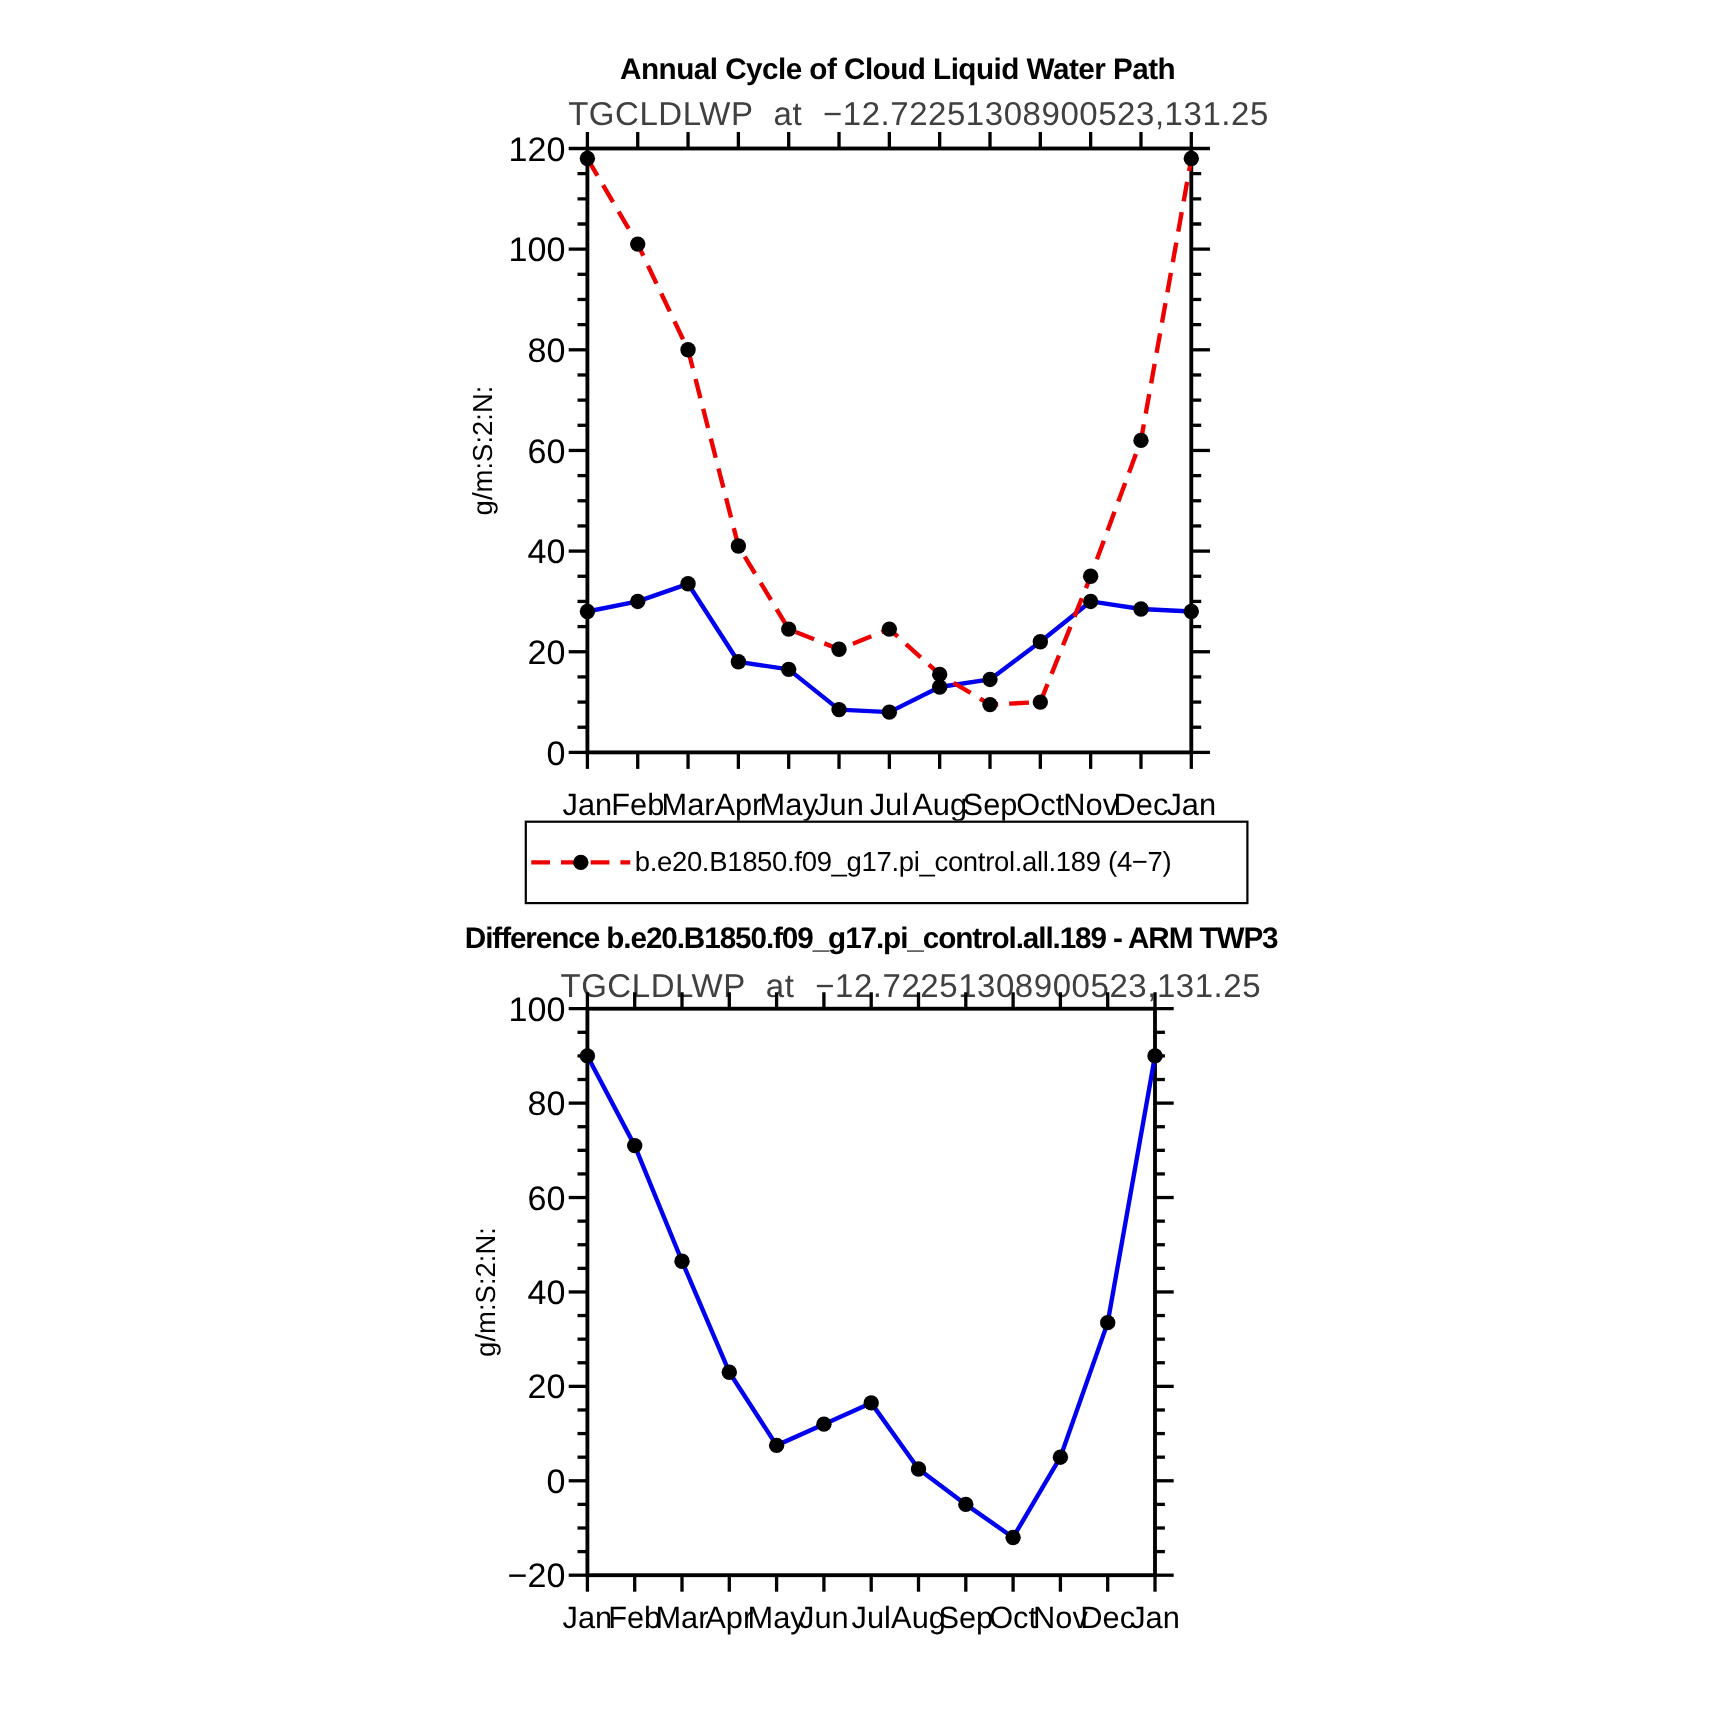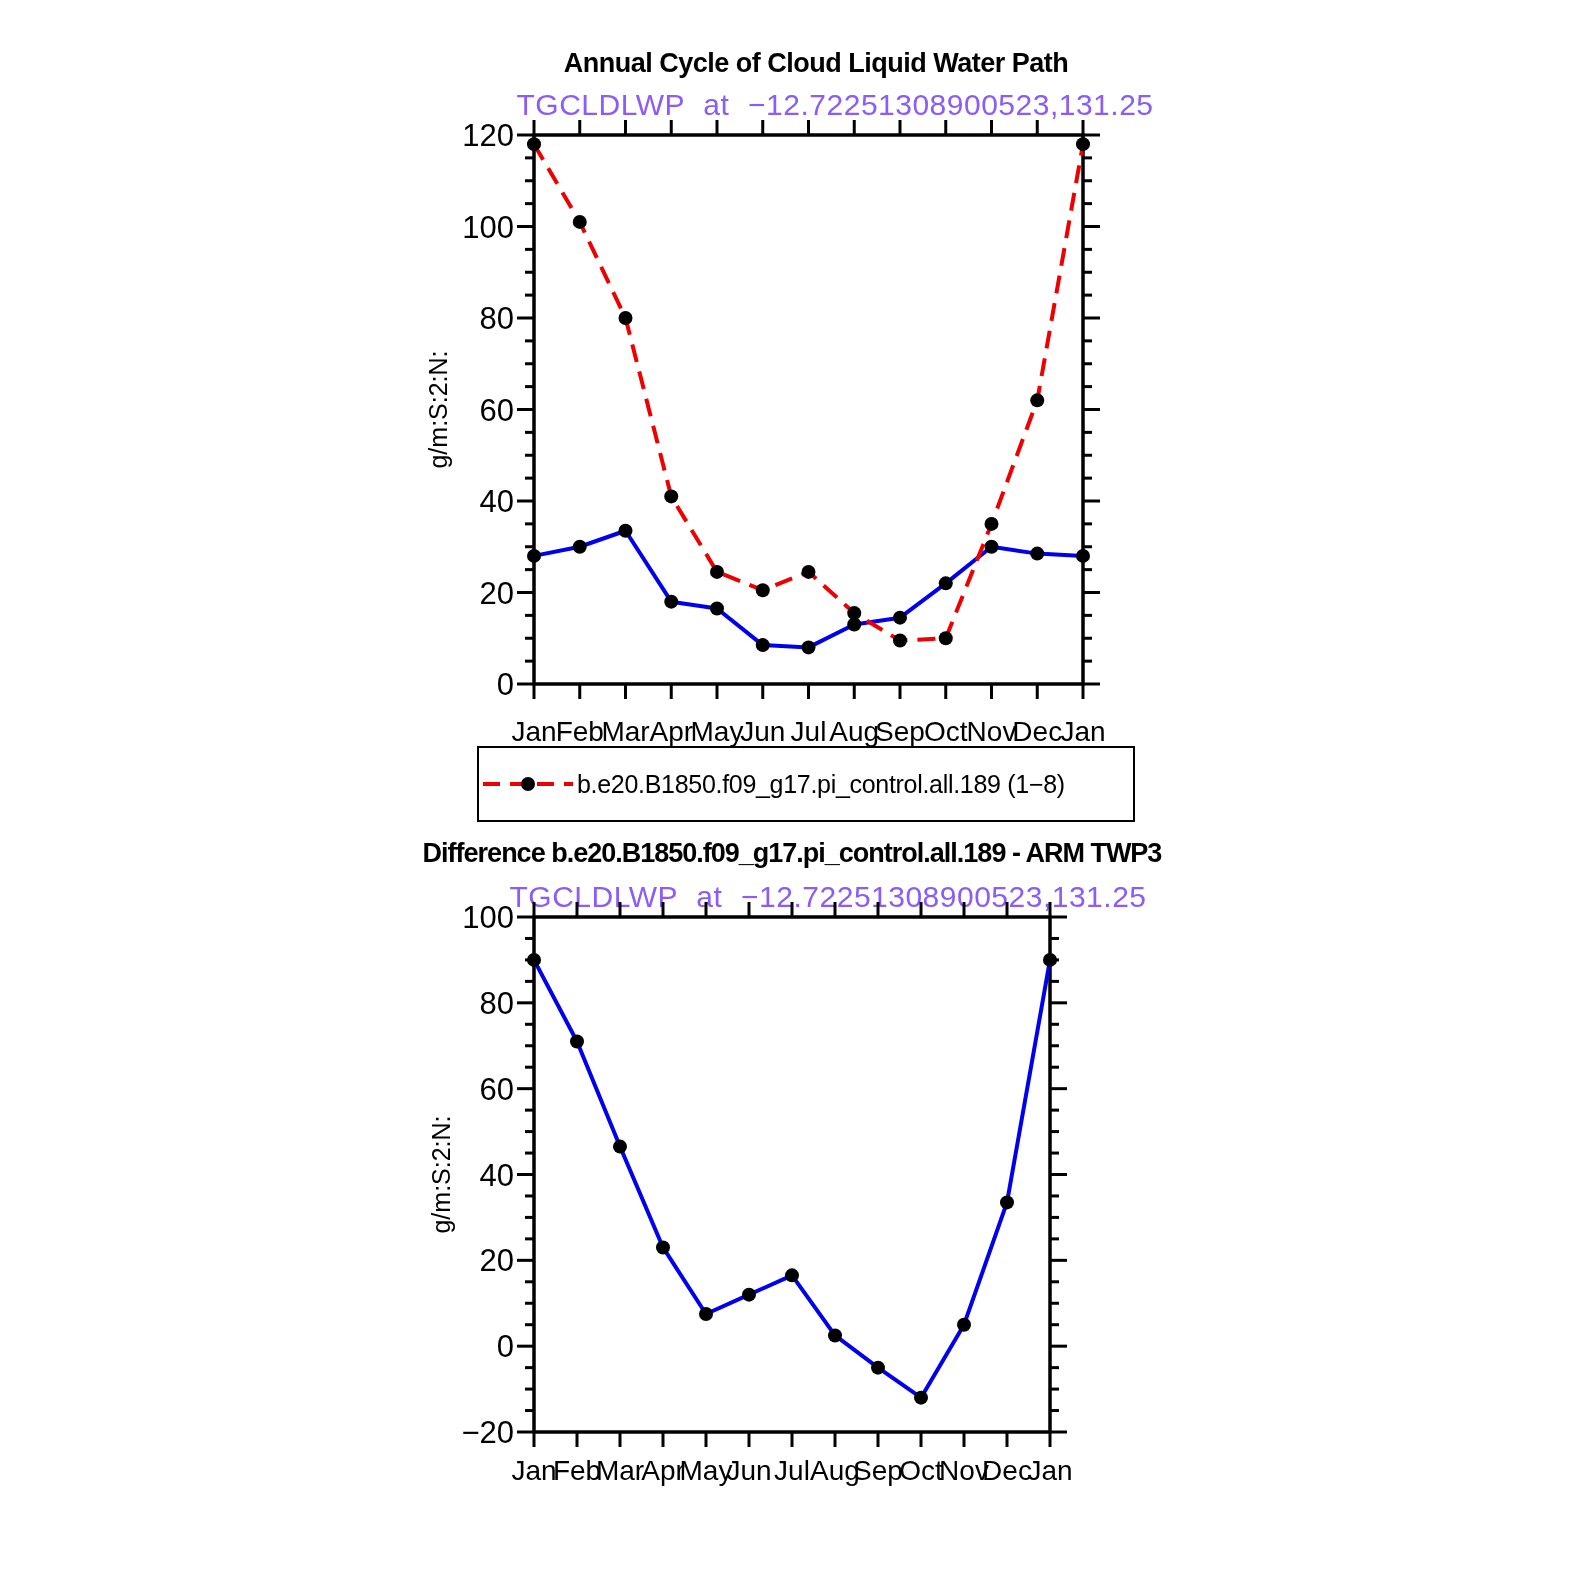--- a/index.html
+++ b/index.html
@@ -21,21 +21,21 @@
     white-space:nowrap;
   }
   .chart-subtitle{
     position:absolute;
     transform:translateX(-50%);
     font-weight:normal;
     font-size:30px;
     letter-spacing:0.5px;
     word-spacing:10px;
     white-space:nowrap;
-    color:#8b5cf6;
+    color:#404040;
   }
   svg.plot{position:absolute;left:0;pointer-events:none;}
   .legend{
     position:absolute;
     left:477px;top:706px;
     width:658px;height:76px;
     border:2.5px solid #000;
     box-sizing:border-box;
     display:flex;flex-direction:column;justify-content:space-around;
     padding:2px 0;
@@ -185,21 +185,21 @@
       <circle cx="1037.25" cy="360.34999999999997" r="7" fill="#000000"></circle>
       <circle cx="1083" cy="104.14999999999998" r="7" fill="#000000"></circle>
     </svg>
 
   <div class="legend">
     <div class="legend-row">
       <svg width="98" height="30">
         <line x1="4" y1="15" x2="94" y2="15" stroke="#ee0000" stroke-width="4" stroke-dasharray="17 10"></line>
         <circle cx="49" cy="15" r="7" fill="#000000"></circle>
       </svg>
-      <span class="legend-label">b.e20.B1850.f09_g17.pi_control.all.189 (1−8)</span>
+      <span class="legend-label">b.e20.B1850.f09_g17.pi_control.all.189 (4−7)</span>
     </div>
   </div>
 
   <div class="chart-title" style="left:792px;top:798px;letter-spacing:-1px;">Difference b.e20.B1850.f09_g17.pi_control.all.189 - ARM TWP3</div>
   <div class="chart-subtitle" style="left:828px;top:840px;">TGCLDLWP at −12.72251308900523,131.25</div>
 
   <svg class="plot" style="top:850px;" width="1574" height="600" viewBox="0 850 1574 600">
       <rect x="534" y="877" width="516" height="515" fill="none" stroke="#000" stroke-width="3.5"></rect>
       <line x1="534" y1="1392" x2="534" y2="1407" stroke="#000" stroke-width="3"></line>
       <line x1="534" y1="877" x2="534" y2="862" stroke="#000" stroke-width="3"></line>

